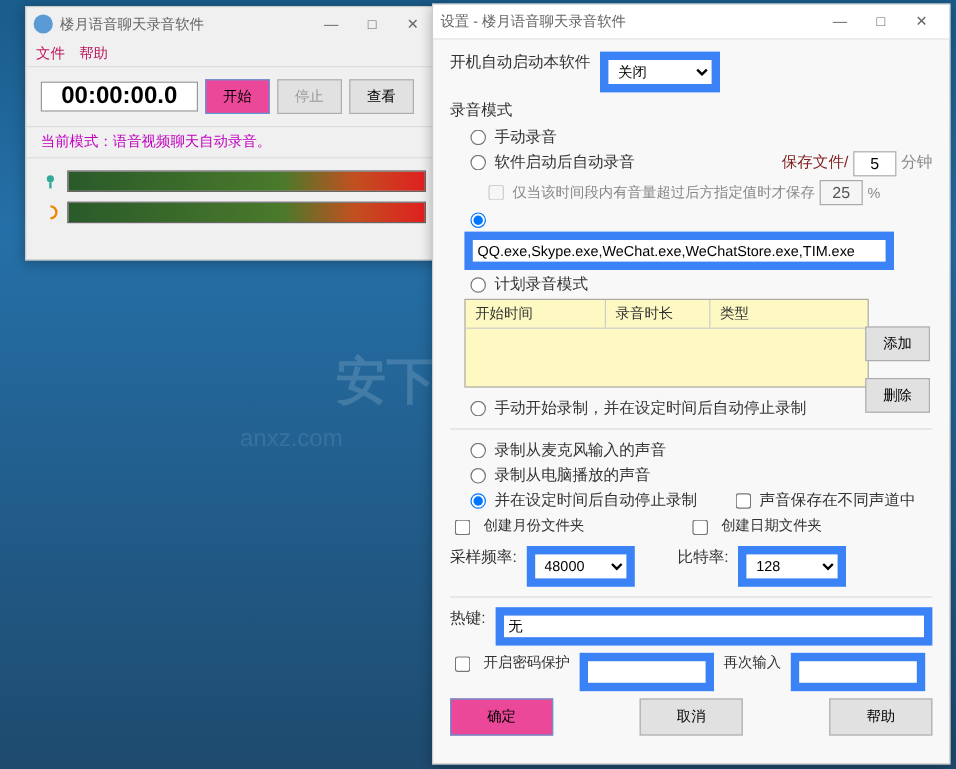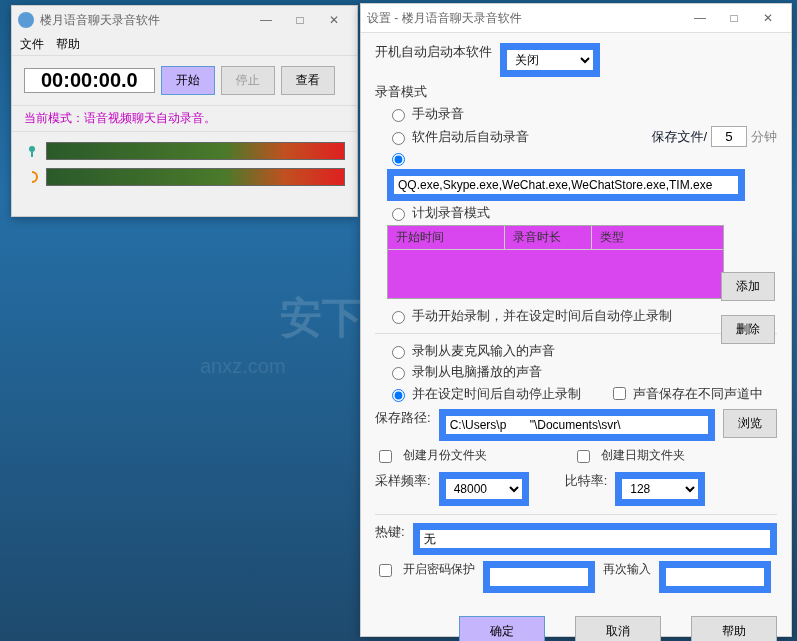--- a/index.html
+++ b/index.html
@@ -31,21 +31,21 @@
   pointer-events: none;
 }
 .window {
   position: absolute;
   background: #fff;
   border: 1px solid #ccc;
   box-shadow: 0 2px 10px rgba(0,0,0,0.3);
 }
 .win1 {
   top: 5px;
-  left: 11px;
+  left: 21px;
   width: 345px;
   height: 210px;
   background: #f0f0f0;
 }
 .titlebar {
   height: 28px;
   display: flex;
   align-items: center;
   padding: 0 6px;
   color: #666;
@@ -72,21 +72,21 @@
   align-items: center;
   justify-content: center;
   color: #666;
   font-size: 12px;
 }
 .menubar {
   display: flex;
   gap: 12px;
   padding: 2px 8px;
   border-bottom: 1px solid #ddd;
-  color: #000000;
+  color: #be185d;
 }
 .timer-row {
   display: flex;
   align-items: center;
   padding: 10px 12px;
   gap: 6px;
 }
 .timer {
   border: 1px solid #999;
   background: #fff;
@@ -96,21 +96,21 @@
   font-family: Arial;
 }
 .btn {
   border: 1px solid #adadad;
   background: #e1e1e1;
   padding: 5px 14px;
   font-size: 12px;
   cursor: pointer;
 }
 .btn.primary {
-  background: #c4b5fd;
+  background: #ec4899;
   border-color: #5b9bd5;
 }
 .btn:disabled, .btn.disabled {
   color: #999;
 }
 .mode-label {
   color: #c000c0;
   padding: 4px 12px;
   border-top: 1px solid #ddd;
   border-bottom: 1px solid #ddd;
@@ -164,36 +164,36 @@
   font-size: 12px;
   font-family: Liberation Sans, sans-serif;
   background: #fff;
 }
 .section-title {
   font-size: 13px;
   margin: 6px 0 4px;
 }
 .radio-row, .check-row {
   display: flex;
-  align-items: center;
+  align-items: flex-start;
   gap: 4px;
   margin: 3px 0 3px 12px;
   font-size: 13px;
 }
 .sub-row {
   margin-left: 28px;
   display: flex;
   align-items: center;
   gap: 4px;
   font-size: 12px;
   color: #888;
 }
 .list-box {
   border: 1px solid #aaa;
-  background: #d946ef;
+  background: #fef9c3;
   margin-left: 12px;
   height: 72px;
   width: 335px;
   margin-top: 2px;
 }
 .list-header {
   display: flex;
   border-bottom: 1px solid #ccc;
 }
 .list-col {
@@ -214,22 +214,22 @@
   margin-left: 12px;
 }
 .hr {
   height: 1px;
   background: #ddd;
   margin: 8px 0;
 }
 .bottom-btns {
   display: flex;
   gap: 30px;
-  justify-content: flex-end;
-  margin-top: 23px;
+  justify-content: space-between;
+  margin-top: 6px;
 }
 .bottom-btns .btn {
   padding: 6px 30px;
 }
 .small-num {
   width: 30px;
   text-align: center;
   border: 1px solid #aaa;
   padding: 2px;
 }
@@ -296,23 +296,29 @@
 
     <div class="radio-row">
         <input type="radio" name="m" style="">
         <span>手动录音</span>
       </div>
 
     <div class="radio-row">
       <input type="radio" name="m" style="">
       <span>软件启动后自动录音</span>
       <span style="flex:1"></span>
-      <span style="color:#0f172a">保存文件/</span>
+      <span style="color:#7f1d1d">保存文件/</span>
       <input class="small-num" value="5" style="">
       <span style="color:#888">分钟</span>
+    </div>
+    <div class="sub-row">
+      <input type="checkbox" disabled="" style="">
+      <span>仅当该时间段内有音量超过后方指定值时才保存</span>
+      <input class="small-num" disabled="" value="25" style="">
+      <span>%</span>
     </div>
 
     <div class="radio-row">
         <input type="radio" name="m" checked="" style="">
       </div>
     <input type="text" class="text-input" value="QQ.exe,Skype.exe,WeChat.exe,WeChatStore.exe,TIM.exe" style="">
 
     <div class="radio-row">
         <input type="radio" name="m" style="">
         <span>计划录音模式</span>
@@ -345,25 +351,20 @@
         <span>录制从电脑播放的声音</span>
       </div>
     <div class="radio-row">
       <input type="radio" name="s" checked="" style="">
         <span>并在设定时间后自动停止录制</span>
       <span style="width:20px"></span>
       <input type="checkbox" style="">
         <span>声音保存在不同声道中</span>
     </div>
 
-    <div class="row" style="margin-top:6px">
-      <span class="label">保存路径:</span>
-      <input type="text" style="flex: 1 1 0%;" value="C:\Users\p       &quot;\Documents\svr\">
-      <button class="btn">浏览</button>
-    </div>
 
     <div class="row" style="margin-left:0">
       <input type="checkbox" style="">
         <span>创建月份文件夹</span>
       <span style="width:70px"></span>
       <input type="checkbox" style="">
         <span>创建日期文件夹</span>
     </div>
 
     <div class="row">

